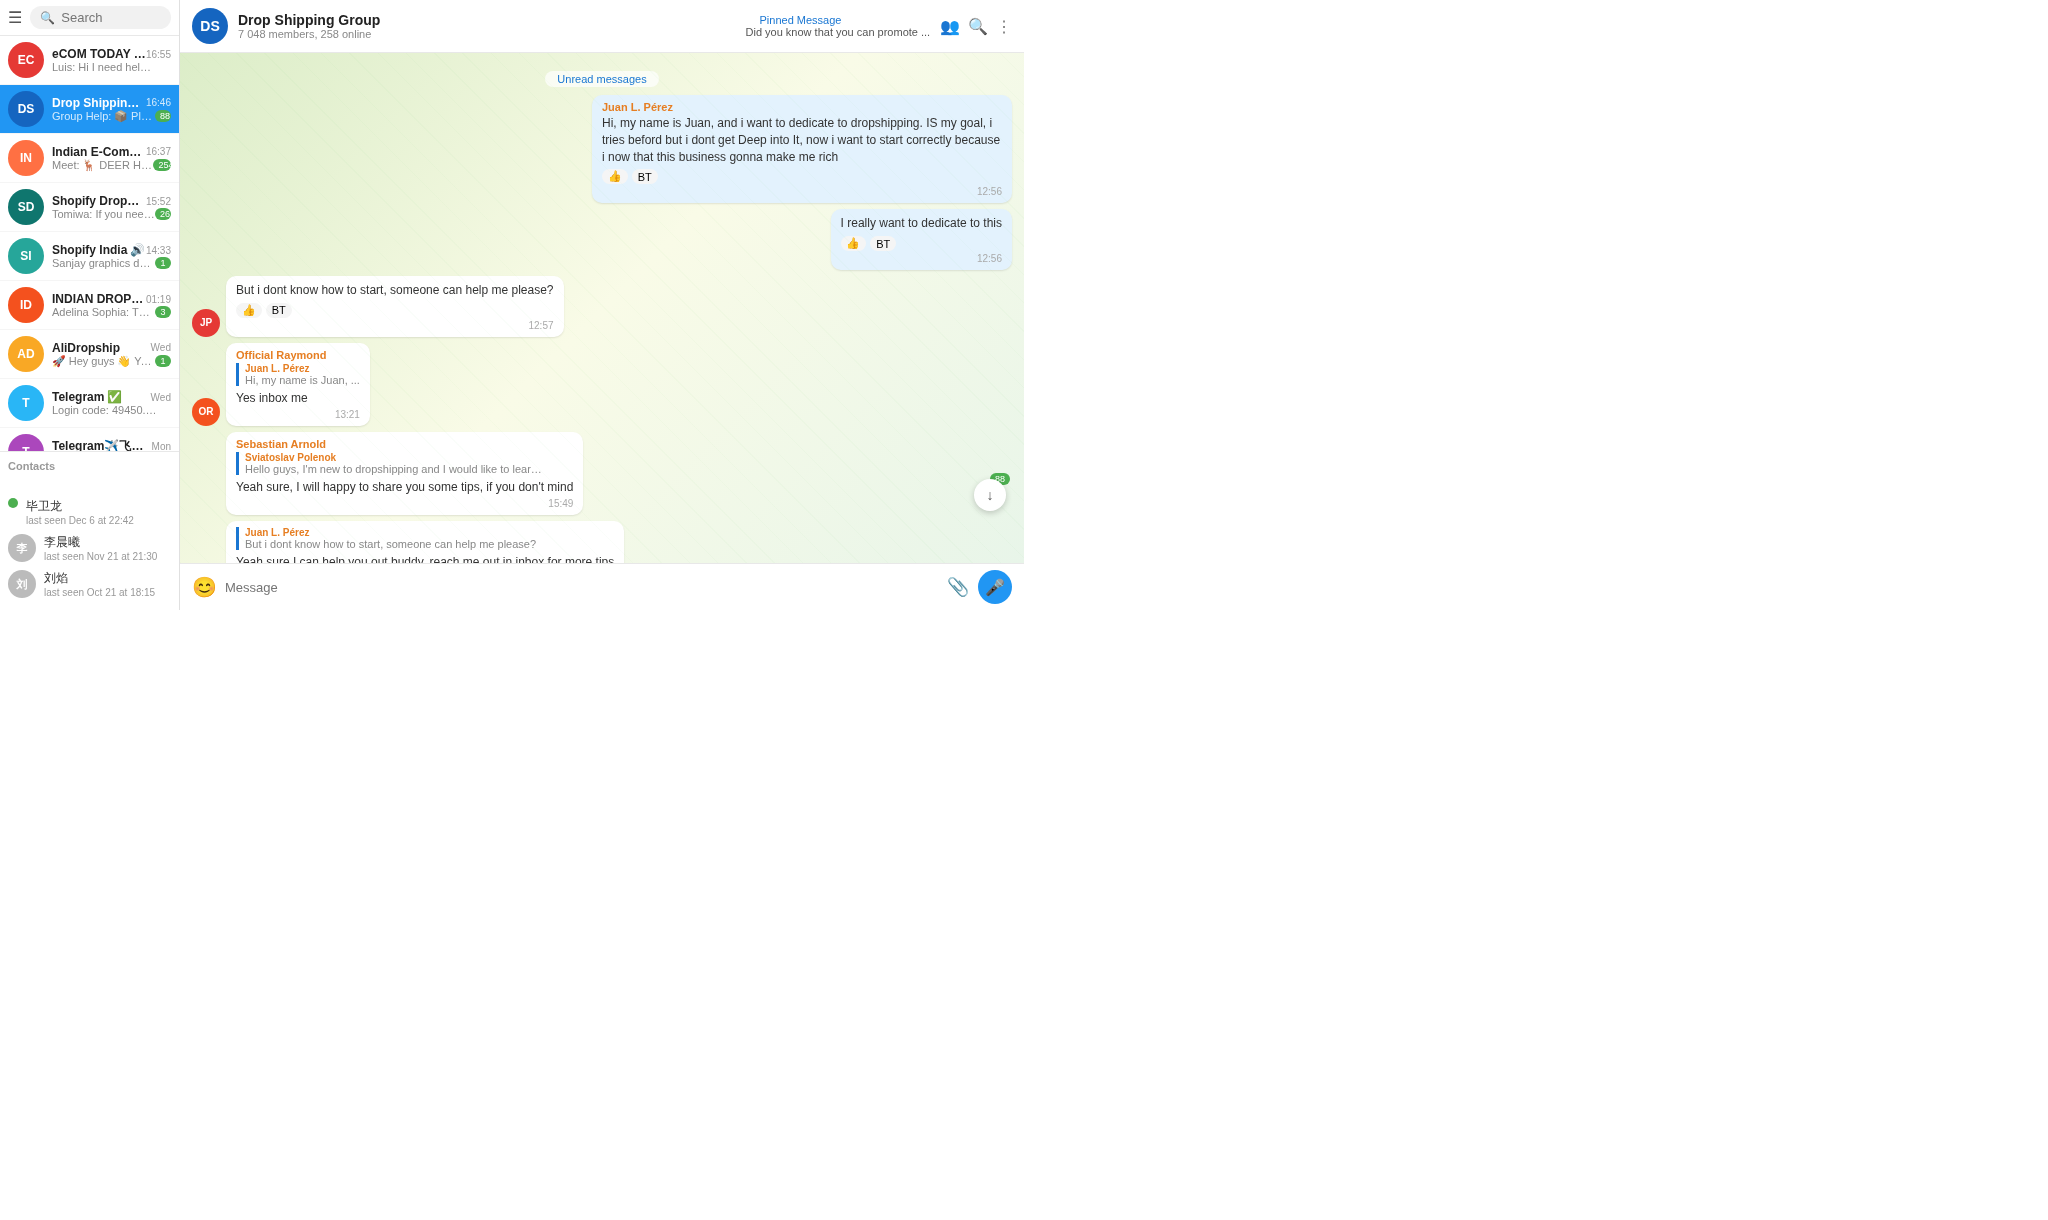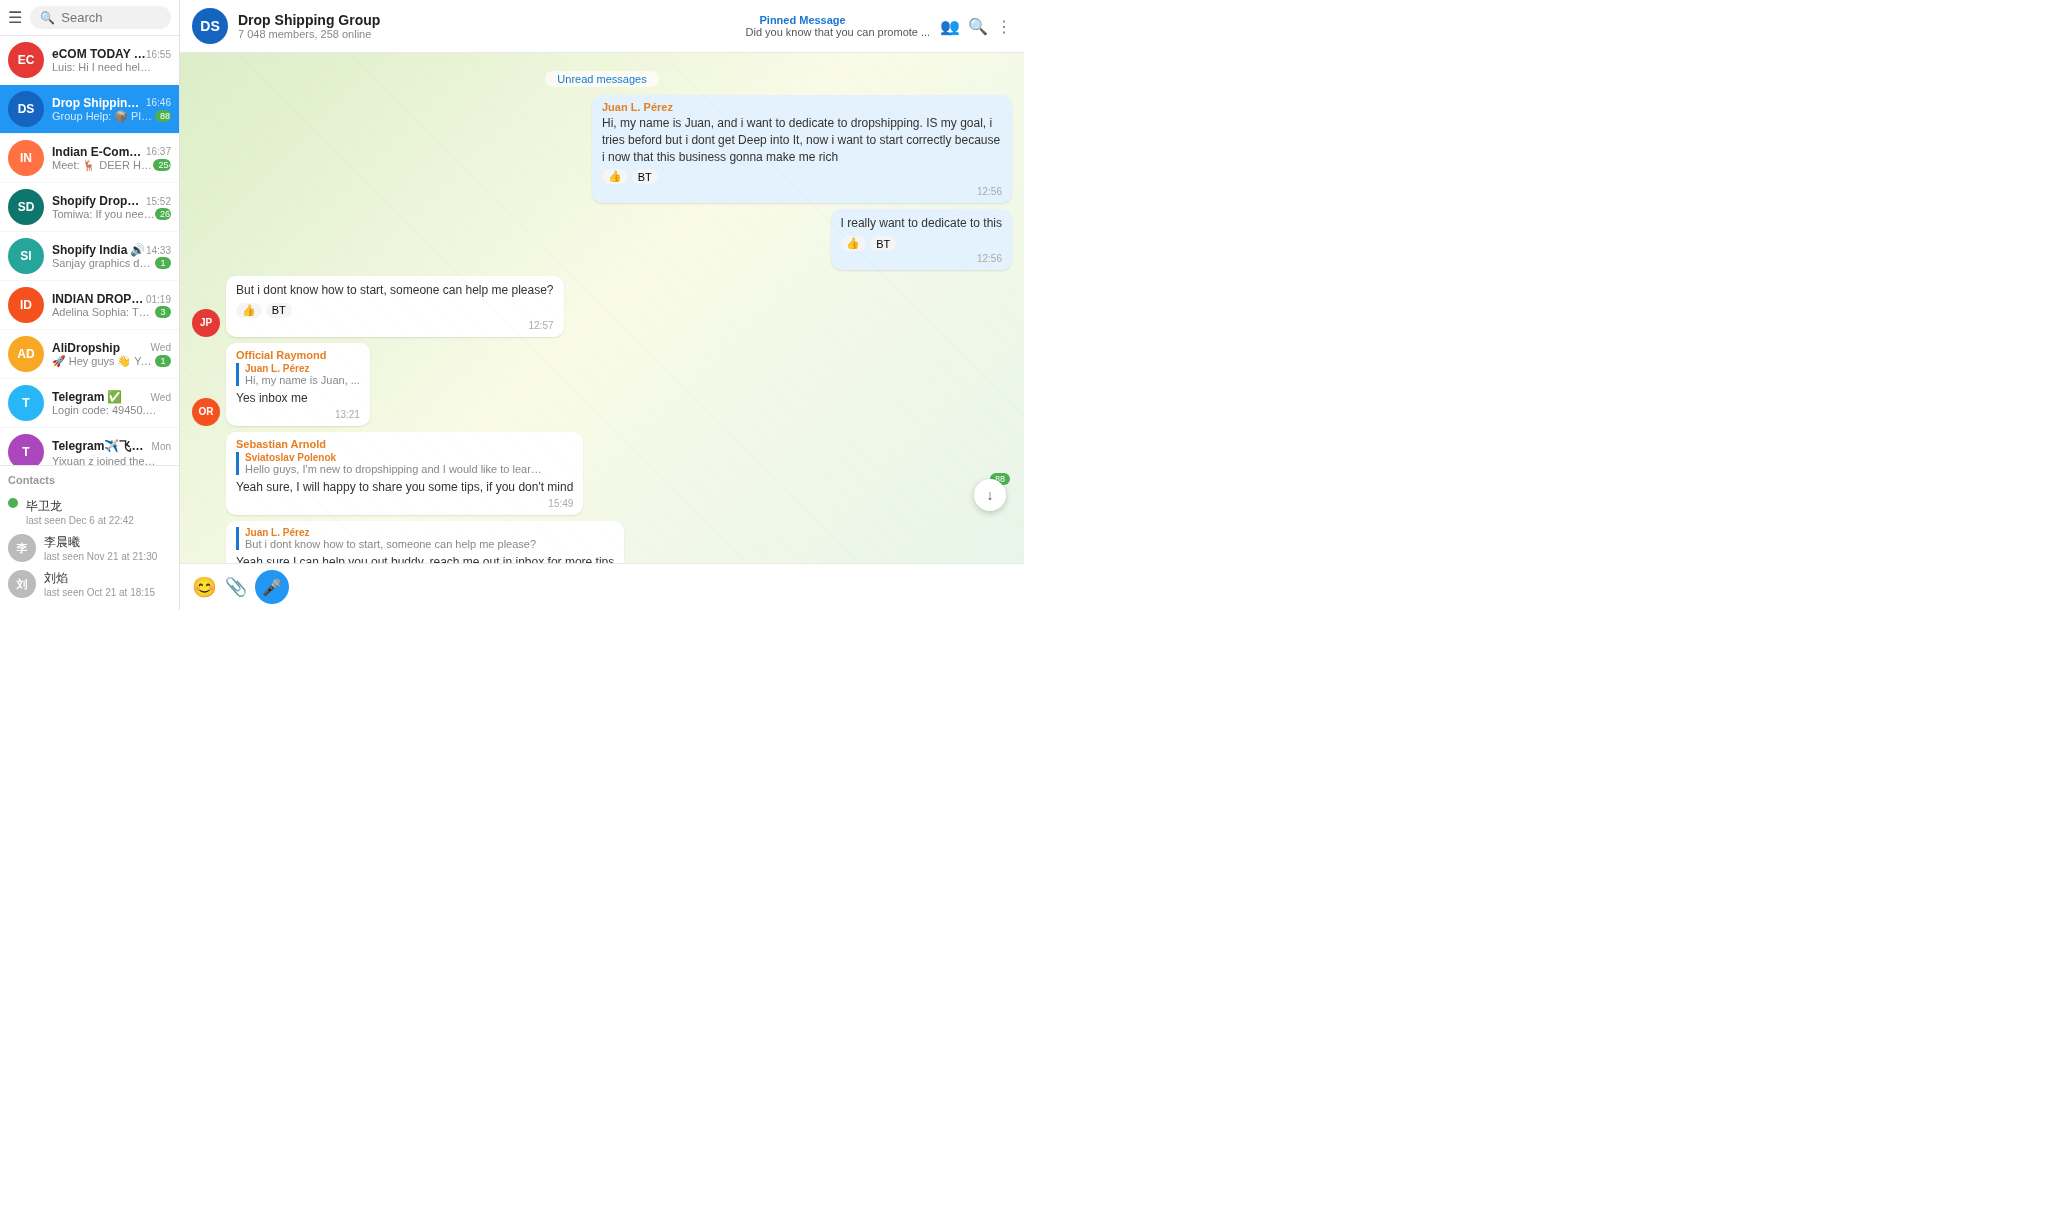--- a/index.html
+++ b/index.html
@@ -21,35 +21,35 @@
     .avatar { width: 36px; height: 36px; border-radius: 50%; display: flex; align-items: center; justify-content: center; font-size: 12px; font-weight: bold; color: #fff; flex-shrink: 0; overflow: hidden; }
     .chat-info { flex: 1; min-width: 0; }
     .chat-name-row { display: flex; justify-content: space-between; align-items: center; }
     .chat-name { font-size: 12px; font-weight: 600; color: #222; white-space: nowrap; overflow: hidden; text-overflow: ellipsis; max-width: 100px; }
     .chat-time { font-size: 10px; color: #999; white-space: nowrap; }
     .chat-preview-row { display: flex; justify-content: space-between; align-items: center; }
     .chat-preview { font-size: 11px; color: #888; white-space: nowrap; overflow: hidden; text-overflow: ellipsis; max-width: 105px; }
     .badge { background: #4CAF50; color: #fff; border-radius: 10px; font-size: 9px; padding: 1px 5px; min-width: 16px; text-align: center; }
 
     .contacts-section { padding: 8px; border-top: 1px solid #e8e8e8; }
-    .contacts-label { font-size: 11px; color: #999; font-weight: 600; margin-bottom: 8px; }
+    .contacts-label { font-size: 11px; color: #999; font-weight: 600; margin-bottom: 22px; }
     .contact-item { display: flex; align-items: flex-start; gap: 8px; padding: 4px 0; cursor: pointer; }
     .contact-name { font-size: 12px; color: #333; }
     .contact-status { font-size: 10px; color: #999; }
     .online-dot { width: 10px; height: 10px; border-radius: 50%; background: #4CAF50; flex-shrink: 0; }
 
     
     .main-chat { flex: 1; display: flex; flex-direction: column; height: 100%; }
     .chat-header { display: flex; align-items: center; padding: 8px 12px; border-bottom: 1px solid #e8e8e8; background: #fff; gap: 10px; }
     .chat-header-avatar { width: 36px; height: 36px; border-radius: 50%; display: flex; align-items: center; justify-content: center; font-size: 14px; font-weight: bold; color: #fff; background: #1565C0; flex-shrink: 0; }
     .chat-header-info { flex: 1; }
     .chat-header-name { font-size: 14px; font-weight: 600; color: #222; }
     .chat-header-sub { font-size: 11px; color: #888; }
     .pinned-msg-area { display: flex; flex-direction: column; align-items: flex-start; max-width: 300px; }
-    .pinned-label { font-size: 11px; color: #1976D2; font-weight: 700; padding-left: 14px; }
+    .pinned-label { font-size: 11px; color: #1976D2; font-weight: 400; padding-left: 14px; }
     .pinned-text { font-size: 11px; color: #555; white-space: nowrap; overflow: hidden; text-overflow: ellipsis; max-width: 280px; }
     .header-icons { display: flex; gap: 8px; align-items: center; }
     .header-icon { font-size: 16px; color: #777; cursor: pointer; }
 
     
     .chat-messages { flex: 1; overflow-y: auto; padding: 8px 12px; background: linear-gradient(135deg, #dcedc8 0%, #f9fbe7 50%, #e8f5e9 100%); position: relative; }
     .unread-divider { text-align: center; margin: 8px 0; }
     .unread-divider span { background: rgba(255,255,255,0.7); color: #1976D2; font-size: 11px; padding: 2px 12px; border-radius: 10px; }
 
     .msg-group { display: flex; margin-bottom: 6px; gap: 6px; align-items: flex-end; }
@@ -344,16 +344,17 @@
 
     </div>
   </div>
       </div>
     <div class="scroll-badge">88</div>
     <div class="scroll-down-btn">↓</div>
   </div>
 
   <div class="chat-input-bar">
     <span class="emoji-btn">😊</span>
+    <input class="msg-input" type="text" placeholder="Message" style="">
     <span class="attach-btn">📎</span>
     <div class="mic-btn">🎤</div>
   </div>
 </div>
 
 </body></html>

